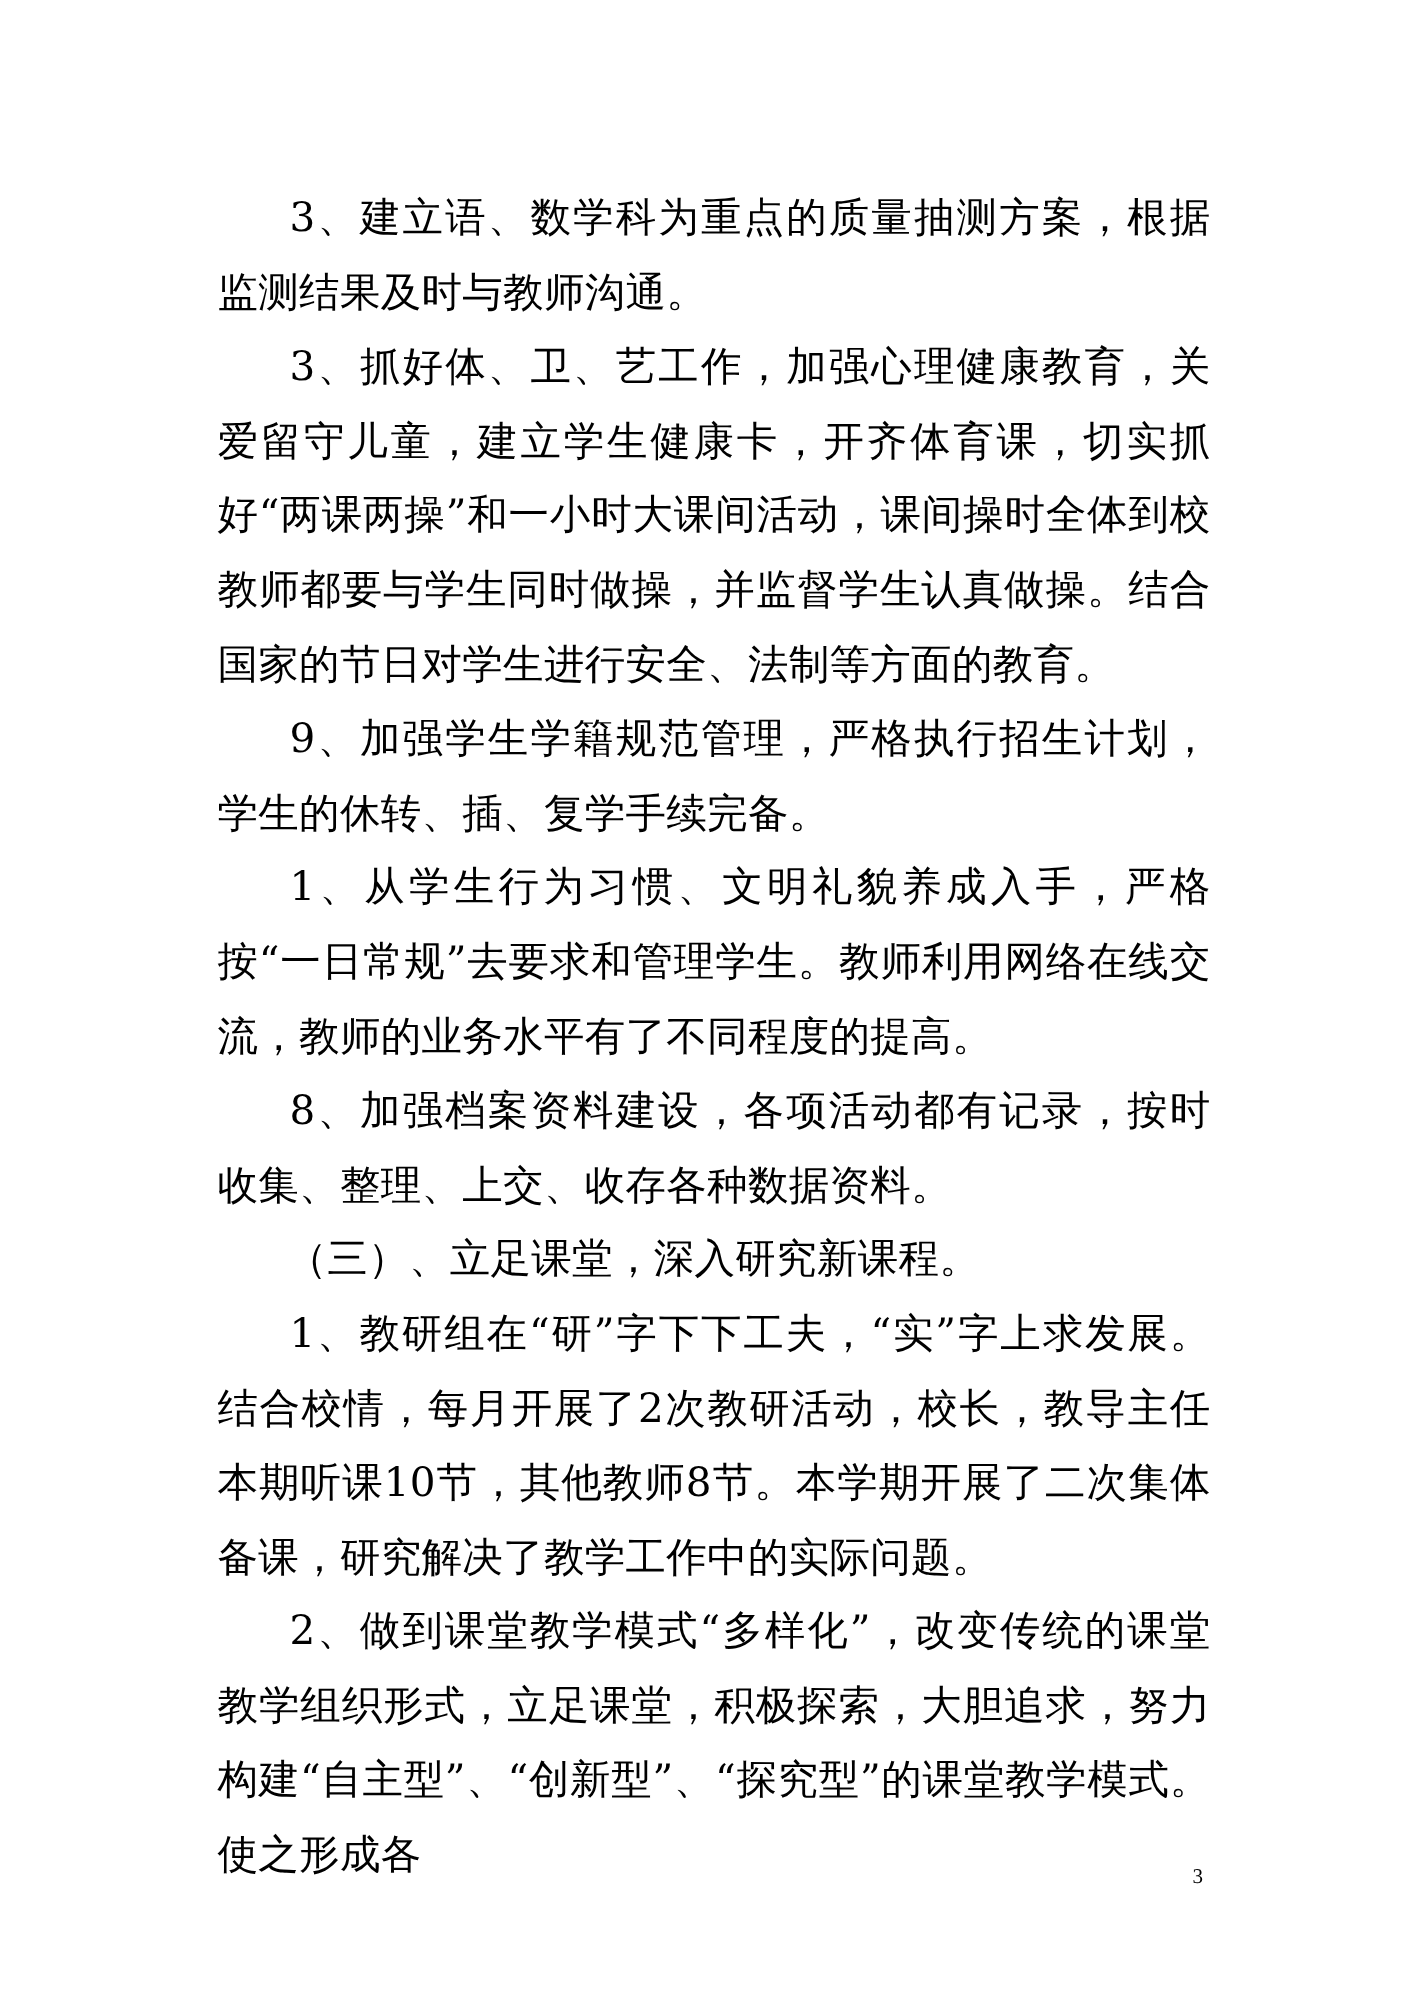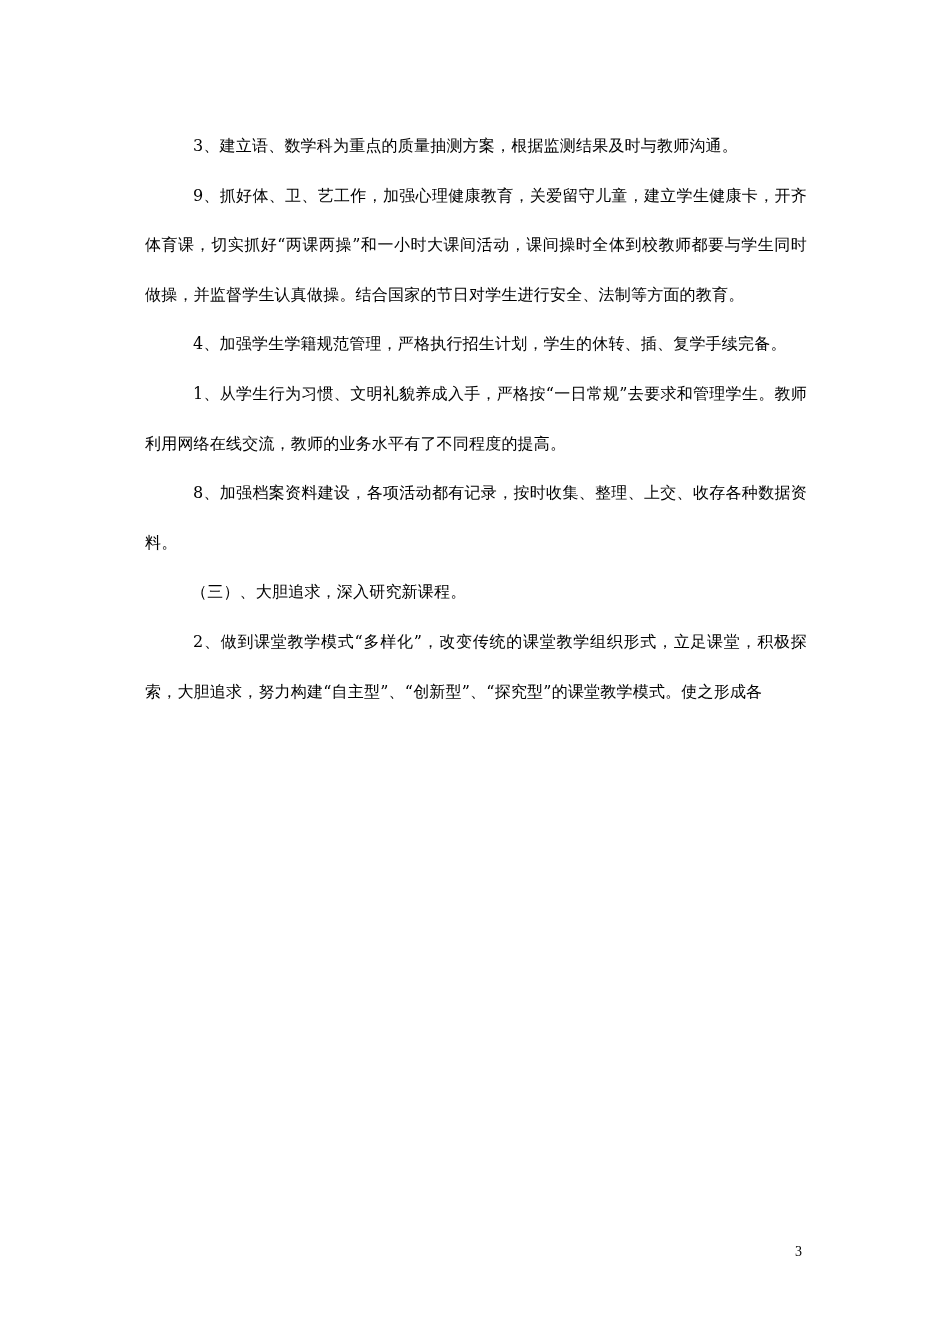--- a/index.html
+++ b/index.html
@@ -24,21 +24,21 @@
       background: #ffffff;
     }
     .body-text {
       position: absolute;
       left: 145px;
       top: 121px;
       width: 662px;
     }
     .para {
       margin: 0;
-      font-size: 16px;
+      font-size: 27px;
       line-height: 49.6px;
       text-indent: 48px;
       text-align: justify;
       text-justify: inter-character;
       letter-spacing: 0.2px;
       word-break: break-all;
     }
     .para.heading {
       text-indent: 46px;
     }
@@ -50,21 +50,22 @@
       font-family: "Liberation Serif", serif;
       color: #000000;
     }
   </style>
 </head>
 <body>
 
 <div class="page">
   <div class="body-text">
     <p class="para">3、建立语、数学科为重点的质量抽测方案，根据监测结果及时与教师沟通。</p>
-    <p class="para">9、抓好体、卫、艺工作，加强心理健康教育，关爱留守儿童，建立学生健康卡，开齐体育课，切实抓好“两课两操”和一小时大课间活动，课间操时全体到校教师都要与学生同时做操，并监督学生认真做操。结合国家的节日对学生进行安全、法制等方面的教育。</p>
-    <p class="para">4、加强学生学籍规范管理，严格执行招生计划，学生的休转、插、复学手续完备。</p>
+    <p class="para">3、抓好体、卫、艺工作，加强心理健康教育，关爱留守儿童，建立学生健康卡，开齐体育课，切实抓好“两课两操”和一小时大课间活动，课间操时全体到校教师都要与学生同时做操，并监督学生认真做操。结合国家的节日对学生进行安全、法制等方面的教育。</p>
+    <p class="para">9、加强学生学籍规范管理，严格执行招生计划，学生的休转、插、复学手续完备。</p>
     <p class="para">1、从学生行为习惯、文明礼貌养成入手，严格按“一日常规”去要求和管理学生。教师利用网络在线交流，教师的业务水平有了不同程度的提高。</p>
     <p class="para">8、加强档案资料建设，各项活动都有记录，按时收集、整理、上交、收存各种数据资料。</p>
-    <p class="para heading">（三）、大胆追求，深入研究新课程。</p>
+    <p class="para heading">（三）、立足课堂，深入研究新课程。</p>
+    <p class="para">1、教研组在“研”字下下工夫，“实”字上求发展。结合校情，每月开展了2次教研活动，校长，教导主任本期听课10节，其他教师8节。本学期开展了二次集体备课，研究解决了教学工作中的实际问题。</p>
     <p class="para">2、做到课堂教学模式“多样化”，改变传统的课堂教学组织形式，立足课堂，积极探索，大胆追求，努力构建“自主型”、“创新型”、“探究型”的课堂教学模式。使之形成各</p>
   </div>
   <div class="page-number">3</div>
 </div>
 
 </body></html>

